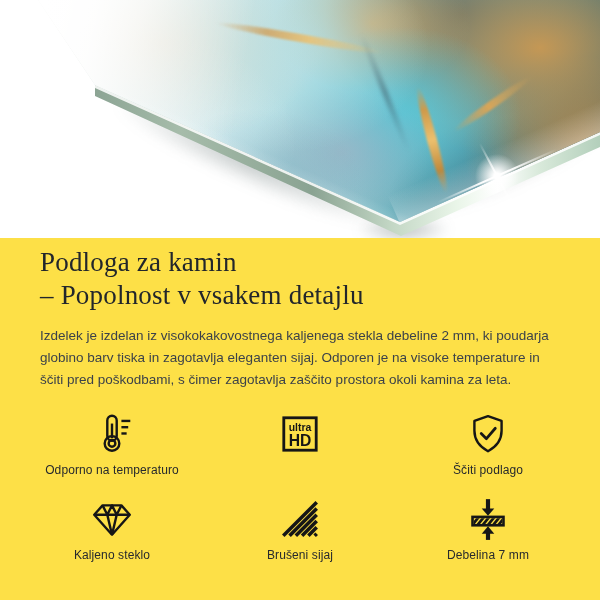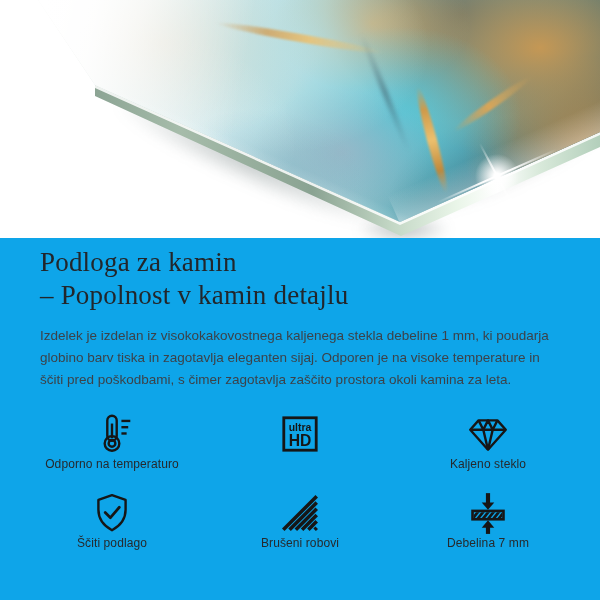--- a/index.html
+++ b/index.html
@@ -1,17 +1,17 @@
 <!DOCTYPE html>
 <html><head>
 <meta charset="utf-8">
 <style>
   html,body{margin:0;padding:0;background:#fff;}
   body{width:600px;height:600px;overflow:hidden;font-family:"Liberation Sans",sans-serif;}
-  .page{position:relative;width:600px;height:600px;background:#0ea5e9;}
+  .page{position:relative;width:600px;height:600px;background:#fde047;}
 
   
   .hero{position:relative;width:600px;height:238px;overflow:hidden;background:#fff;}
   .shadow{position:absolute;z-index:1;filter:blur(6px);}
   .shadow-left{left:100px;top:141px;width:300px;height:44px;transform:rotate(24deg);
     background:radial-gradient(ellipse at center,rgba(70,88,88,.33),transparent 70%);}
   .shadow-corner{left:356px;top:214px;width:95px;height:30px;
     background:radial-gradient(ellipse at center,rgba(60,78,78,.38),transparent 70%);}
   .shadow-right{left:398px;top:150px;width:220px;height:40px;transform:rotate(-24deg);
     background:radial-gradient(ellipse at center,rgba(80,95,95,.22),transparent 70%);}
@@ -74,21 +74,21 @@
   
   .features{display:grid;grid-template-columns:repeat(3,1fr);row-gap:19px;margin:20px 18px 0;}
   .feature{display:flex;flex-direction:column;align-items:center;}
   .ic{width:46px;height:46px;}
   .ic .st{stroke:#161616;fill:none;stroke-width:2.3px;}
   .ic .fl{fill:#161616;stroke:none;}
   .ic .stripe{stroke:#161616;stroke-width:3.4px;}
   .ic .hatch{stroke:#161616;stroke-width:2.6px;}
   .badge-top{font:700 10px "Liberation Sans",sans-serif;fill:#161616;}
   .badge-bottom{font:800 15px "Liberation Sans",sans-serif;fill:#161616;}
-  .flabel{margin-top:0;font-size:12px;color:#26292d;letter-spacing:.1px;}
+  .flabel{margin-top:6px;font-size:12px;color:#26292d;letter-spacing:.1px;}
 </style>
 </head>
 <body>
 
 <div class="page">
 
   <div class="hero">
     <div class="shadow shadow-left"></div>
     <div class="shadow shadow-corner"></div>
     <div class="shadow shadow-right"></div>
@@ -105,23 +105,23 @@
     <div class="sparkle">
       <i class="sp-glow"></i>
         <i class="sp-l1"></i>
         <i class="sp-l2"></i>
     </div>
   </div>
 
   <div class="content">
     <h1>
       <span>Podloga za kamin</span><br>
-      <span>– Popolnost v kamin detajlu</span>
+      <span>– Popolnost v vsakem detajlu</span>
     </h1>
-    <p class="desc">Izdelek je izdelan iz visokokakovostnega kaljenega stekla debeline 1 mm, ki poudarja globino barv tiska in zagotavlja eleganten sijaj. Odporen je na visoke temperature in ščiti pred poškodbami, s čimer zagotavlja zaščito prostora okoli kamina za leta.</p>
+    <p class="desc">Izdelek je izdelan iz visokokakovostnega kaljenega stekla debeline 2 mm, ki poudarja globino barv tiska in zagotavlja eleganten sijaj. Odporen je na visoke temperature in ščiti pred poškodbami, s čimer zagotavlja zaščito prostora okoli kamina za leta.</p>
   </div>
 
   <div class="features">
 
     <div class="feature">
       <svg class="ic" viewBox="0 0 44 44">
         <rect class="st" x="17.5" y="4.5" width="9" height="24" rx="4.5"></rect>
         <line class="st" x1="22" y1="12" x2="22" y2="26"></line>
         <circle class="st" cx="22" cy="31" r="7" fill="#ffffff"></circle>
         <circle class="st" cx="22" cy="31" r="3.2"></circle>
@@ -135,46 +135,46 @@
     <div class="feature">
       <svg class="ic" viewBox="0 0 44 44">
         <rect class="st" x="6.5" y="6.5" width="31" height="31" style="stroke-width:2.7px"></rect>
         <text class="badge-top" x="22" y="19.5" text-anchor="middle">ultra</text>
         <text class="badge-bottom" x="22" y="33.5" text-anchor="middle">HD</text>
       </svg>
     </div>
 
     <div class="feature">
       <svg class="ic" viewBox="0 0 44 44">
+        <path class="st" stroke-linejoin="round" d="M22 5 L35 9.5 V19 C35 28.5 29.5 34.5 22 38.5 C14.5 34.5 9 28.5 9 19 V9.5 Z"></path>
+        <polyline class="st" stroke-linecap="round" stroke-linejoin="round" style="stroke-width:2.6px" points="15.5,21.5 20.5,26.5 29,16.5"></polyline>
+      </svg>
+      <div class="flabel">Ščiti podlago</div>
+    </div>
+
+    <div class="feature">
+      <svg class="ic" viewBox="0 0 44 44">
         <path class="st" stroke-linejoin="round" d="M13 9 H31 L39 18 L22 37 L5 18 Z"></path>
         <path class="st" d="M5 18 H39"></path>
         <path class="st" stroke-linejoin="round" d="M13 9 L17.5 18 L22 9 L26.5 18 L31 9"></path>
         <path class="st" d="M17.5 18 L22 37 L26.5 18"></path>
       </svg>
       <div class="flabel">Kaljeno steklo</div>
-    </div>
-
-    <div class="feature">
-      <svg class="ic" viewBox="0 0 44 44">
-        <path class="st" stroke-linejoin="round" d="M22 5 L35 9.5 V19 C35 28.5 29.5 34.5 22 38.5 C14.5 34.5 9 28.5 9 19 V9.5 Z"></path>
-        <polyline class="st" stroke-linecap="round" stroke-linejoin="round" style="stroke-width:2.6px" points="15.5,21.5 20.5,26.5 29,16.5"></polyline>
-      </svg>
-      <div class="flabel">Ščiti podlago</div>
     </div>
 
     <div class="feature">
       <svg class="ic" viewBox="0 0 44 44">
         <line class="stripe" x1="6" y1="38" x2="38" y2="6"></line>
         <line class="stripe" x1="12" y1="38" x2="38" y2="12"></line>
         <line class="stripe" x1="18" y1="38" x2="38" y2="18"></line>
         <line class="stripe" x1="24" y1="38" x2="38" y2="24"></line>
         <line class="stripe" x1="30" y1="38" x2="38" y2="30"></line>
         <line class="stripe" x1="36" y1="38" x2="38" y2="36"></line>
       </svg>
-      <div class="flabel">Brušeni robovi</div>
+      <div class="flabel">Brušeni sijaj</div>
     </div>
 
     <div class="feature">
       <svg class="ic" viewBox="0 0 44 44">
         <defs>
             <clipPath id="barclip">
               <rect x="8.5" y="21.3" width="27" height="5.4"></rect>
             </clipPath>
           </defs>
         <rect class="fl" x="20" y="3" width="4" height="10"></rect>

